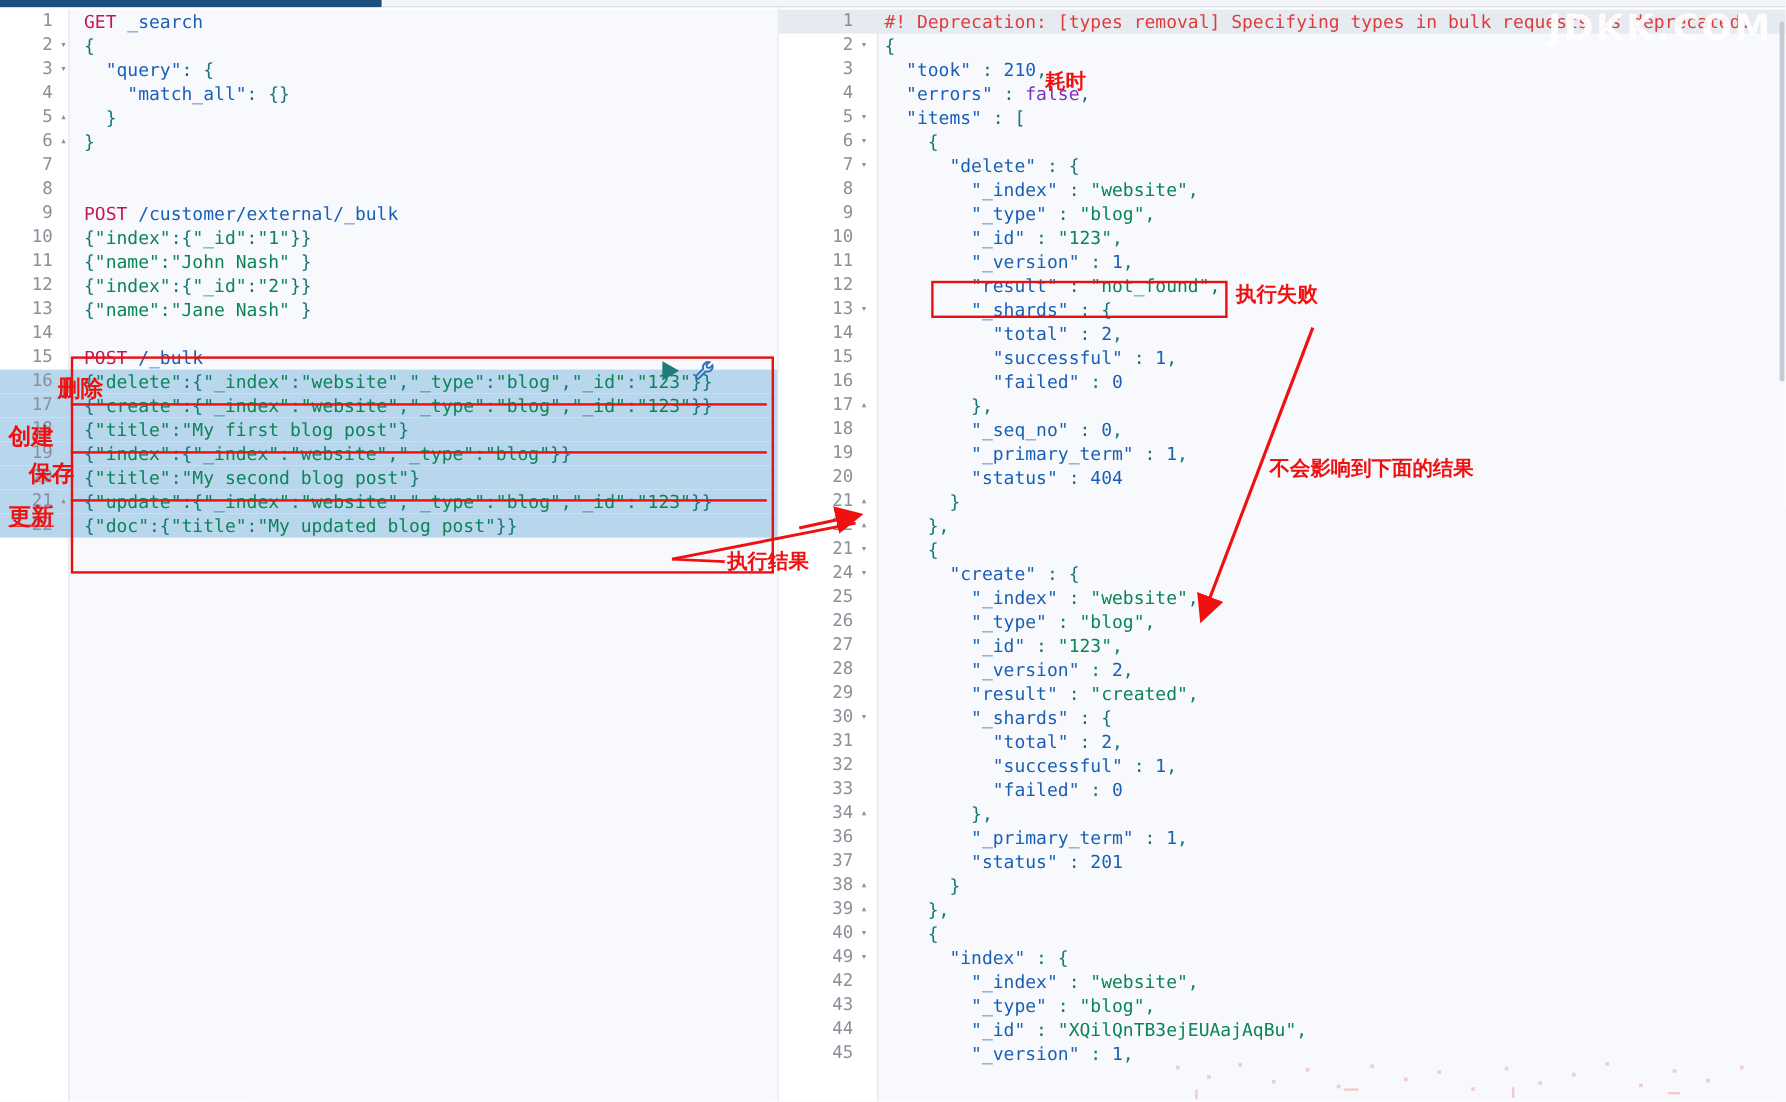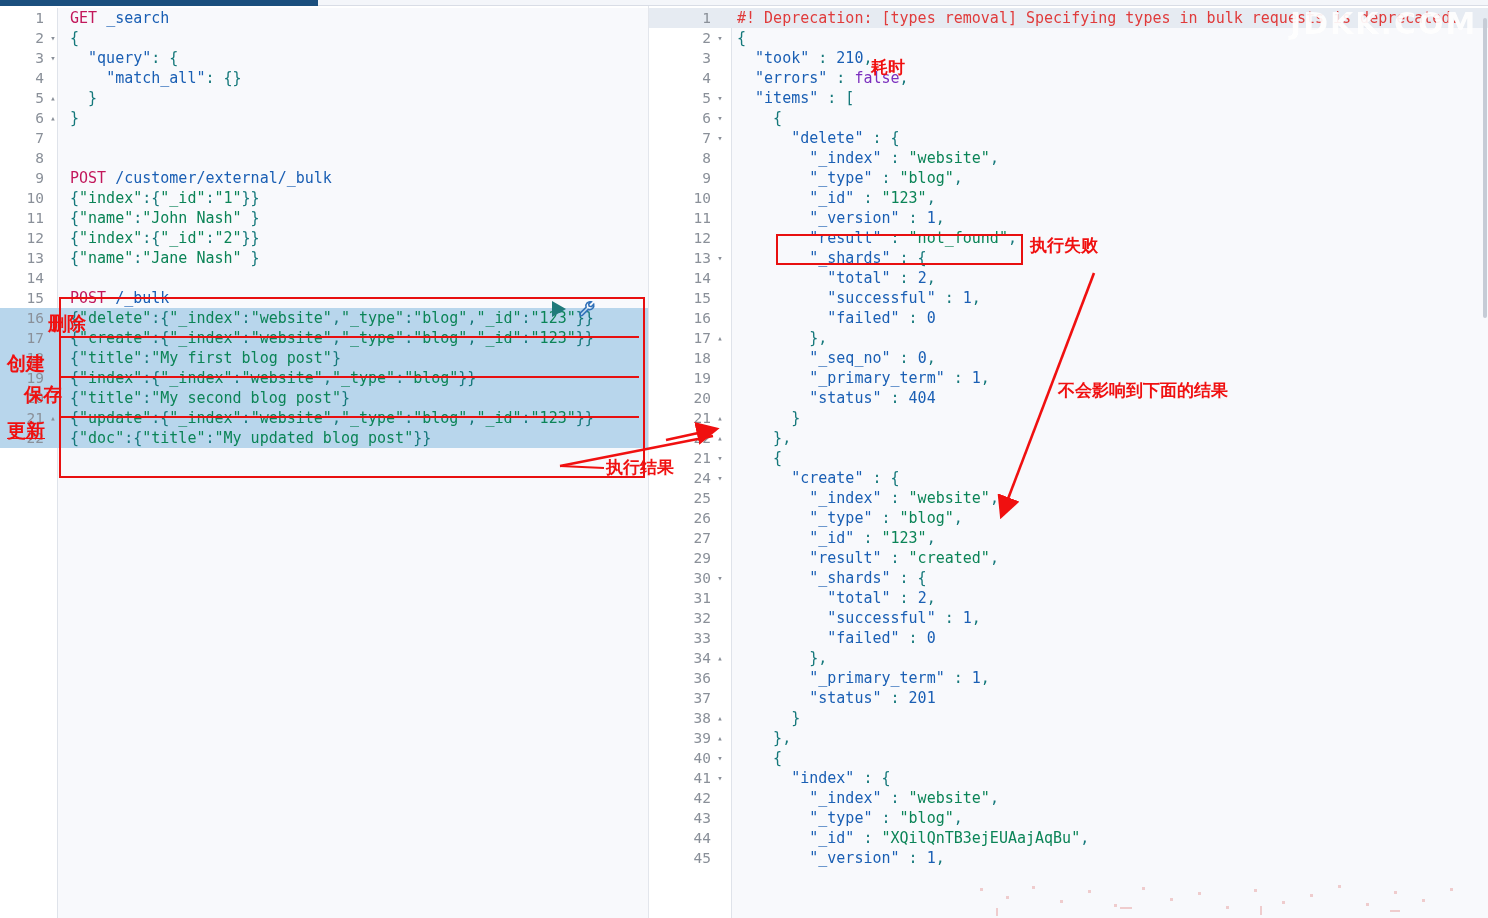--- a/index.html
+++ b/index.html
@@ -142,32 +142,33 @@
         <div class="row"><span class="ln">18</span><span class="fold"></span><span class="code"><span class="">        </span><span class="u">"_seq_no"</span><span class="p"> : </span><span class="n">0</span><span class="p">,</span></span></div>
         <div class="row"><span class="ln">19</span><span class="fold"></span><span class="code"><span class="">        </span><span class="u">"_primary_term"</span><span class="p"> : </span><span class="n">1</span><span class="p">,</span></span></div>
         <div class="row"><span class="ln">20</span><span class="fold"></span><span class="code"><span class="">        </span><span class="u">"status"</span><span class="p"> : </span><span class="n">404</span></span></div>
         <div class="row"><span class="ln">21</span><span class="fold">▴</span><span class="code"><span class="p">      }</span></span></div>
         <div class="row"><span class="ln">22</span><span class="fold">▴</span><span class="code"><span class="p">    },</span></span></div>
         <div class="row"><span class="ln">21</span><span class="fold">▾</span><span class="code"><span class="p">    {</span></span></div>
         <div class="row"><span class="ln">24</span><span class="fold">▾</span><span class="code"><span class="">      </span><span class="u">"create"</span><span class="p"> : {</span></span></div>
         <div class="row"><span class="ln">25</span><span class="fold"></span><span class="code"><span class="">        </span><span class="u">"_index"</span><span class="p"> : </span><span class="s">"website"</span><span class="p">,</span></span></div>
         <div class="row"><span class="ln">26</span><span class="fold"></span><span class="code"><span class="">        </span><span class="u">"_type"</span><span class="p"> : </span><span class="s">"blog"</span><span class="p">,</span></span></div>
         <div class="row"><span class="ln">27</span><span class="fold"></span><span class="code"><span class="">        </span><span class="u">"_id"</span><span class="p"> : </span><span class="s">"123"</span><span class="p">,</span></span></div>
+        <div class="row"><span class="ln">28</span><span class="fold"></span><span class="code"><span class="">        </span><span class="u">"_version"</span><span class="p"> : </span><span class="n">2</span><span class="p">,</span></span></div>
         <div class="row"><span class="ln">29</span><span class="fold"></span><span class="code"><span class="">        </span><span class="u">"result"</span><span class="p"> : </span><span class="s">"created"</span><span class="p">,</span></span></div>
         <div class="row"><span class="ln">30</span><span class="fold">▾</span><span class="code"><span class="">        </span><span class="u">"_shards"</span><span class="p"> : {</span></span></div>
         <div class="row"><span class="ln">31</span><span class="fold"></span><span class="code"><span class="">          </span><span class="u">"total"</span><span class="p"> : </span><span class="n">2</span><span class="p">,</span></span></div>
         <div class="row"><span class="ln">32</span><span class="fold"></span><span class="code"><span class="">          </span><span class="u">"successful"</span><span class="p"> : </span><span class="n">1</span><span class="p">,</span></span></div>
         <div class="row"><span class="ln">33</span><span class="fold"></span><span class="code"><span class="">          </span><span class="u">"failed"</span><span class="p"> : </span><span class="n">0</span></span></div>
         <div class="row"><span class="ln">34</span><span class="fold">▴</span><span class="code"><span class="p">        },</span></span></div>
         <div class="row"><span class="ln">36</span><span class="fold"></span><span class="code"><span class="">        </span><span class="u">"_primary_term"</span><span class="p"> : </span><span class="n">1</span><span class="p">,</span></span></div>
         <div class="row"><span class="ln">37</span><span class="fold"></span><span class="code"><span class="">        </span><span class="u">"status"</span><span class="p"> : </span><span class="n">201</span></span></div>
         <div class="row"><span class="ln">38</span><span class="fold">▴</span><span class="code"><span class="p">      }</span></span></div>
         <div class="row"><span class="ln">39</span><span class="fold">▴</span><span class="code"><span class="p">    },</span></span></div>
         <div class="row"><span class="ln">40</span><span class="fold">▾</span><span class="code"><span class="p">    {</span></span></div>
-        <div class="row"><span class="ln">41</span><span class="fold">▾</span><span class="code"><span class="">      </span><span class="u">"index"</span><span class="p"> : {</span></span></div>
+        <div class="row"><span class="ln">49</span><span class="fold">▾</span><span class="code"><span class="">      </span><span class="u">"index"</span><span class="p"> : {</span></span></div>
         <div class="row"><span class="ln">42</span><span class="fold"></span><span class="code"><span class="">        </span><span class="u">"_index"</span><span class="p"> : </span><span class="s">"website"</span><span class="p">,</span></span></div>
         <div class="row"><span class="ln">43</span><span class="fold"></span><span class="code"><span class="">        </span><span class="u">"_type"</span><span class="p"> : </span><span class="s">"blog"</span><span class="p">,</span></span></div>
         <div class="row"><span class="ln">44</span><span class="fold"></span><span class="code"><span class="">        </span><span class="u">"_id"</span><span class="p"> : </span><span class="s">"XQilQnTB3ejEUAajAqBu"</span><span class="p">,</span></span></div>
         <div class="row"><span class="ln">45</span><span class="fold"></span><span class="code"><span class="">        </span><span class="u">"_version"</span><span class="p"> : </span><span class="n">1</span><span class="p">,</span></span></div>
       </div>
     <div class="scrollbar">
       <div class="scrollthumb" style="top:10px;height:300px;"></div>
     </div>
   </div>
 

